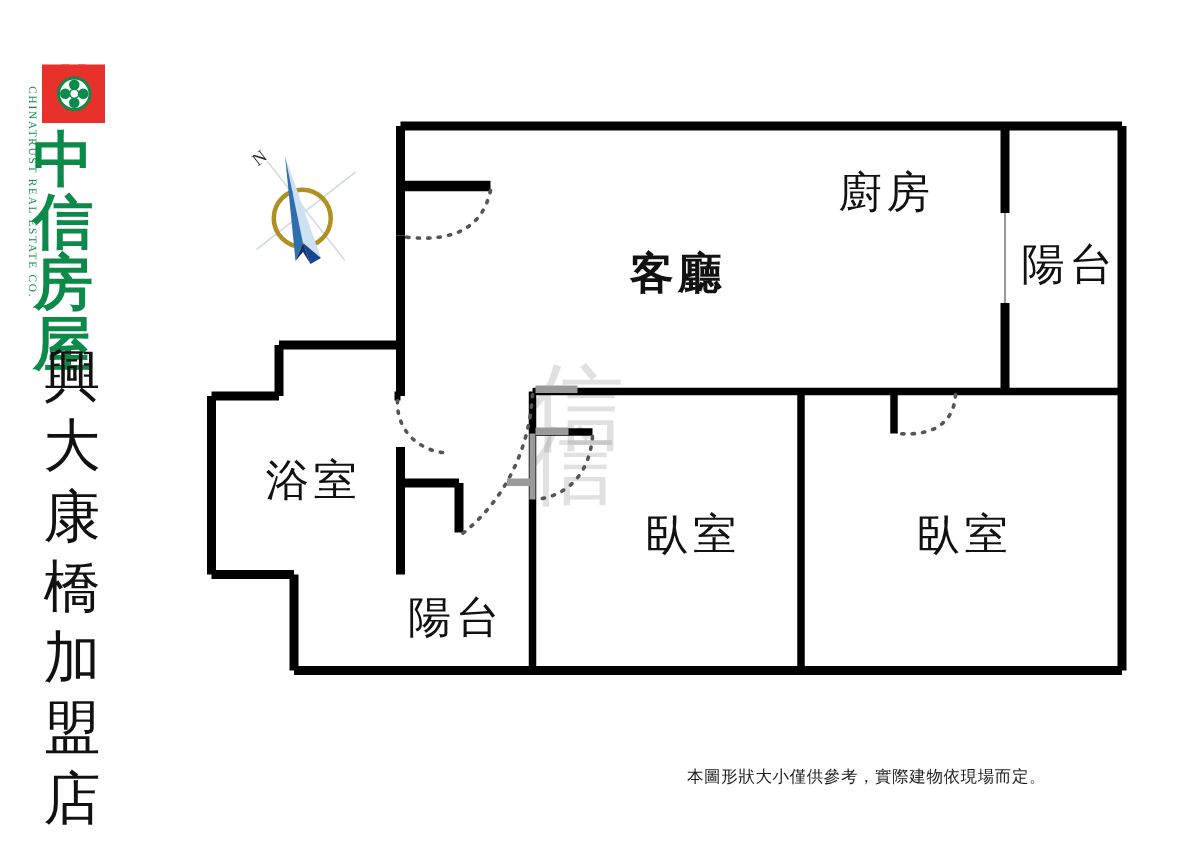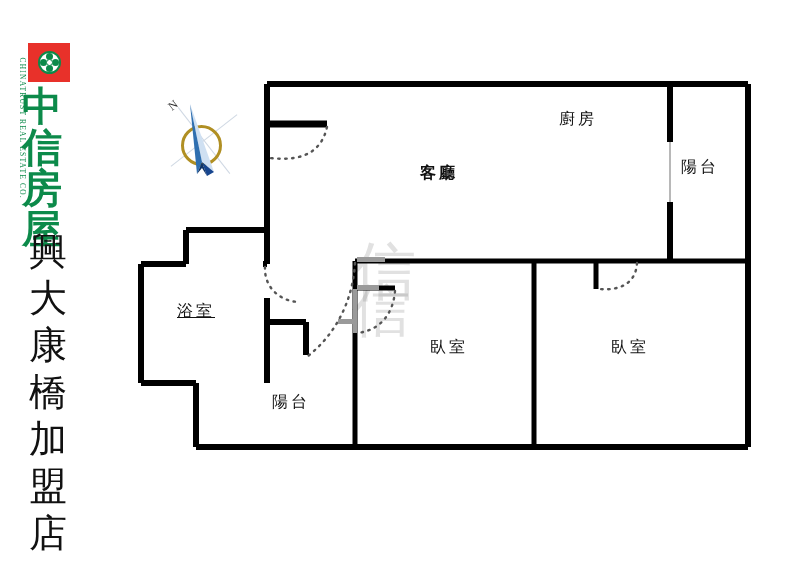--- a/index.html
+++ b/index.html
@@ -167,21 +167,21 @@
   #plan {
     position: absolute;
     left: 0px;
     top: 0px;
     width: 800px;
     height: 571px;
   }
   .room-label {
     position: absolute;
     color: #111111;
-    font-size: 16px;
+    font-size: 29px;
     letter-spacing: 3px;
     font-family: "Liberation Serif", "DejaVu Serif", serif;
     white-space: nowrap;
   }
 
   #disclaimer {
     position: absolute;
     left: 458px;
     top: 510px;
     font-size: 11px;
@@ -343,19 +343,20 @@
       <rect x="357" y="285" width="22" height="5" fill="#9a9a9a"></rect>
       <rect x="353" y="289" width="4" height="44" fill="#9a9a9a"></rect>
       <rect x="338" y="319" width="18" height="5" fill="#9a9a9a"></rect>
     </g>
 
   </svg>
 
   <div class="room-label" style="left:420px; top:163px;font-weight:bold;">客廳</div>
   <div class="room-label" style="left:559px; top:109px;">廚房</div>
   <div class="room-label" style="left:681px; top:157px;">陽台</div>
-  <div class="room-label" style="left:177px; top:301px;text-decoration:underline;">浴室</div>
+  <div class="room-label" style="left:177px; top:301px;">浴室</div>
   <div class="room-label" style="left:272px; top:392px;">陽台</div>
   <div class="room-label" style="left:430px; top:337px;">臥室</div>
   <div class="room-label" style="left:611px; top:337px;">臥室</div>
 
+  <div id="disclaimer">本圖形狀大小僅供參考，實際建物依現場而定。</div>
 
 </div>
 
 </body></html>

